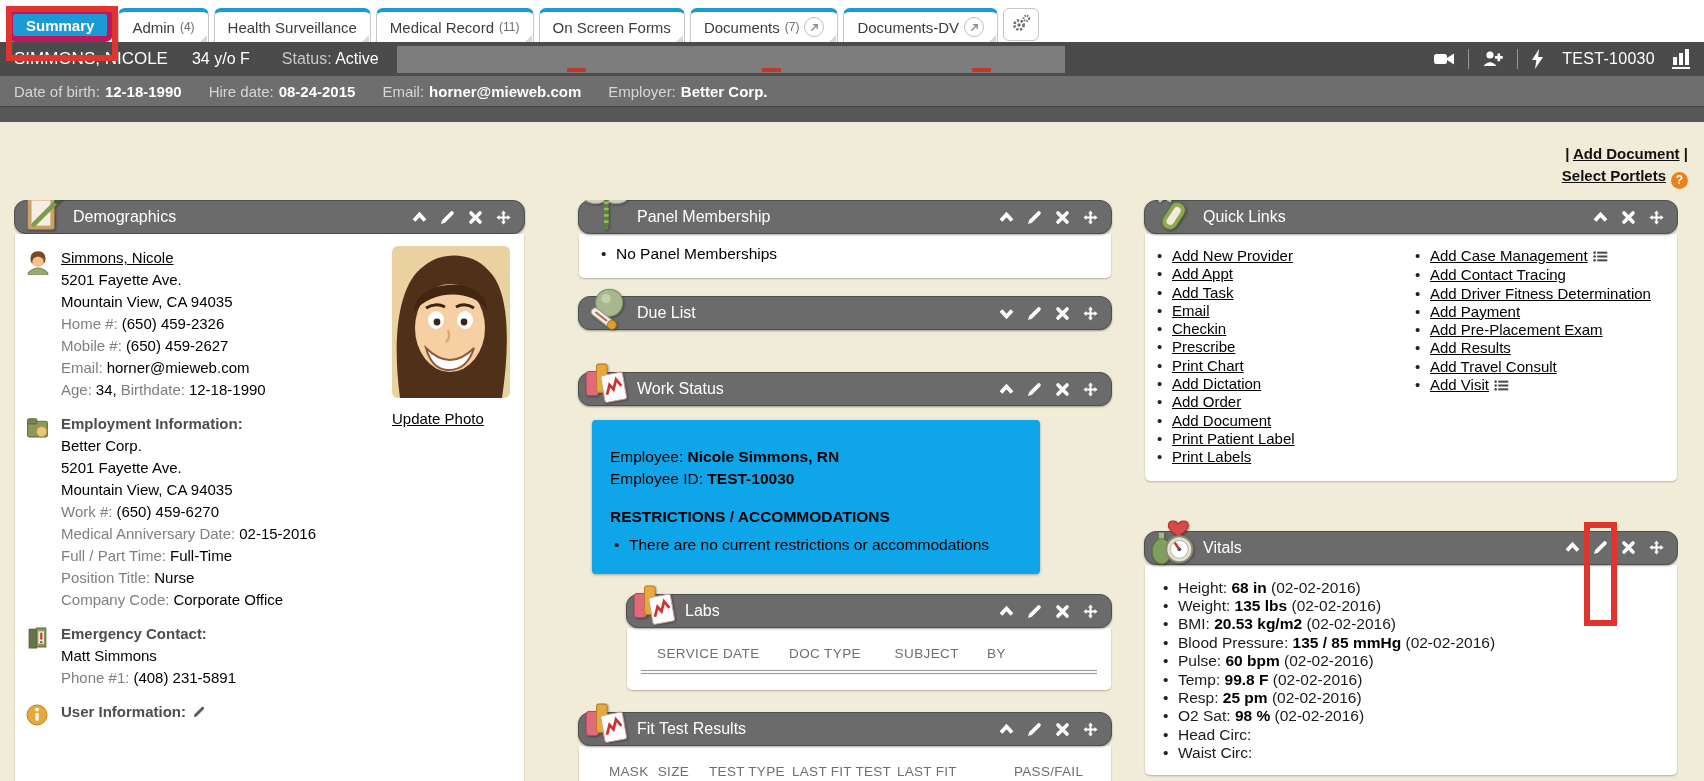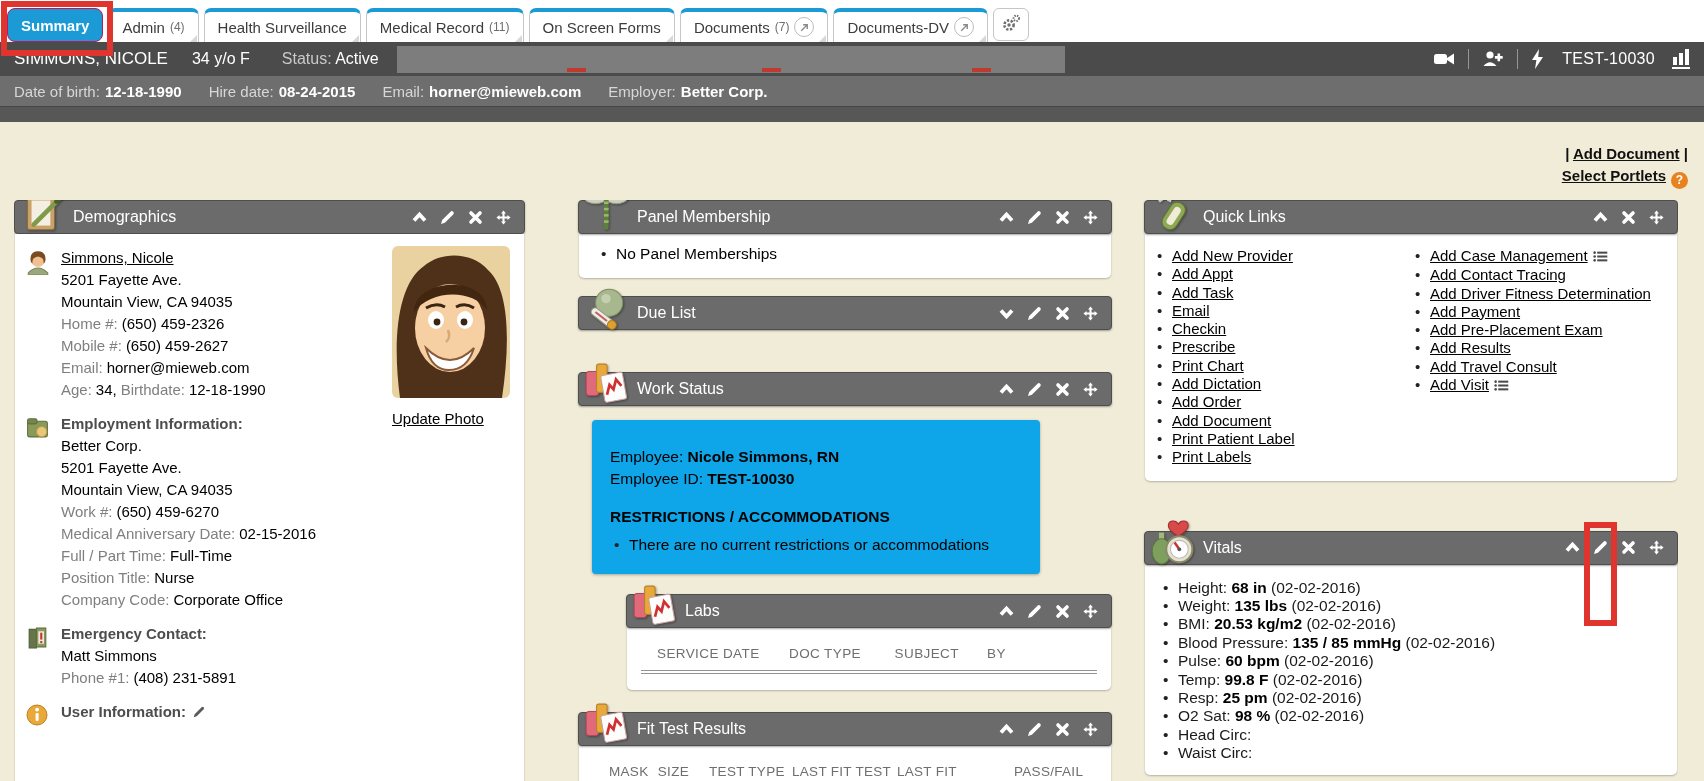--- a/index.html
+++ b/index.html
@@ -5,21 +5,21 @@
   * { margin:0; padding:0; box-sizing:border-box; }
   body { font-family:"Liberation Sans", sans-serif; background:#fff; }
   .page { position:relative; width:1704px; height:781px; overflow:hidden; background:#fff; }
 
   
   .tabbar { height:42px; background:#fff; display:flex; align-items:flex-end; padding-left:7px; gap:5px; position:relative; z-index:30; }
   .tab { position:relative; height:34px; display:flex; align-items:center; gap:5px; padding:0 13px;
          border:1px solid #c6c6c6; border-bottom:none; border-top:4px solid #1b9ad6;
          border-radius:7px 7px 0 0; font-size:15px; color:#3c3c3c; background:#fff; cursor:pointer; }
   .tab .count { font-size:12px; color:#6e6e6e; }
-  .tab.active { background:#1b9ad6; border:1px solid #be185d; border-radius:8px; color:#fff; font-weight:bold; }
+  .tab.active { background:#1b9ad6; border:6px solid #be185d; border-radius:8px; color:#fff; font-weight:bold; }
   .tab:not(.active)::after { content:""; position:absolute; right:1px; bottom:0; width:0; height:0;
          border-style:solid; border-width:0 0 7px 7px; border-color:transparent transparent #d8d8d8 transparent; }
   .ext { width:20px; height:20px; border:1px solid #bdbdbd; border-radius:50%; display:inline-flex; align-items:center; justify-content:center; background:#fff; }
   .gear-btn { height:33px; width:36px; border:1px solid #c6c6c6; border-radius:6px; display:flex; align-items:center; justify-content:center; margin-bottom:1px; background:#fff; cursor:pointer; }
   .ann-summary { position:absolute; left:-7px; top:-8px; width:calc(100% + 18px); height:55px; border:6px solid #e0352e; z-index:50; pointer-events:none; }
 
   
   .hdr1 { height:34px; background:#4b4b4b; display:flex; align-items:center; padding:0 14px; color:#fff; font-size:17px; }
   .hdr1 .age { margin-left:24px; font-size:16px; }
   .hdr1 .status { margin-left:32px; font-size:16px; }
@@ -44,21 +44,21 @@
   .help-icon { display:inline-flex; width:17px; height:17px; border-radius:50%; background:#e8821e; color:#fff;
                font-weight:bold; font-size:12px; align-items:center; justify-content:center; margin-left:5px; vertical-align:-3px; cursor:pointer; }
 
   .cols { position:absolute; left:14px; top:78px; display:flex; height:581px; overflow:hidden; }
   .col1 { width:511px; }
   .col2 { width:534px; margin-left:53px; }
   .col3 { width:534px; margin-left:32px; }
 
   
   .portlet { position:relative; }
-  .phead { position:relative; height:34px; background:#6b6b6b; border:1px solid #4e4e4e; border-radius:4px;
+  .phead { position:relative; height:34px; background:#6b6b6b; border:1px solid #4e4e4e; border-radius:12px;
            box-shadow:0 1px 2px rgba(0,0,0,.35); display:flex; align-items:center; padding:0 12px 0 58px;
            color:#fff; font-size:16px; }
   .pbig { position:absolute; left:4px; top:-12px; width:46px; height:46px; filter:drop-shadow(1px 1px 1px rgba(0,0,0,.35)); }
   .pctrl { margin-left:auto; display:flex; align-items:center; gap:11px; }
   .cic { width:17px; height:17px; display:flex; cursor:pointer; position:relative; }
   .pbody { background:#fff; border-radius:0 0 5px 5px; box-shadow:0 1px 2px rgba(0,0,0,.25); margin:0 1px; }
   .ann-vitals { position:absolute; left:-8px; top:-17px; width:33px; height:104px; border:6px solid #e0352e; pointer-events:none; z-index:40; }
 
   
   .demo-body { height:560px; padding:13px 12px 0 10px; position:relative; font-size:15px; line-height:22px; overflow:hidden; }

